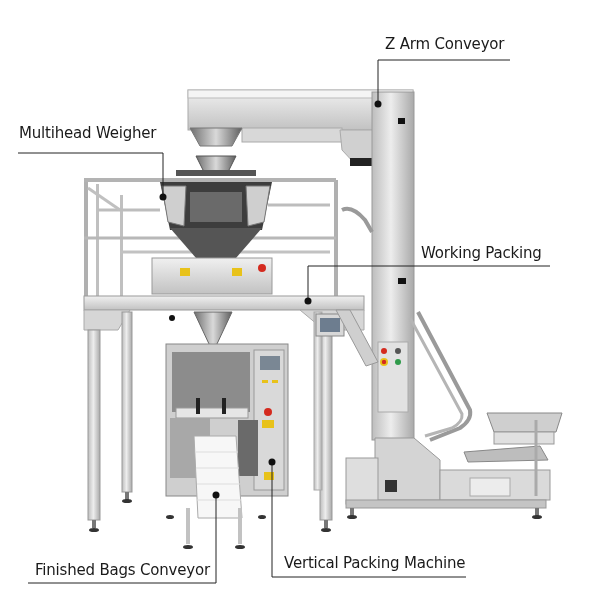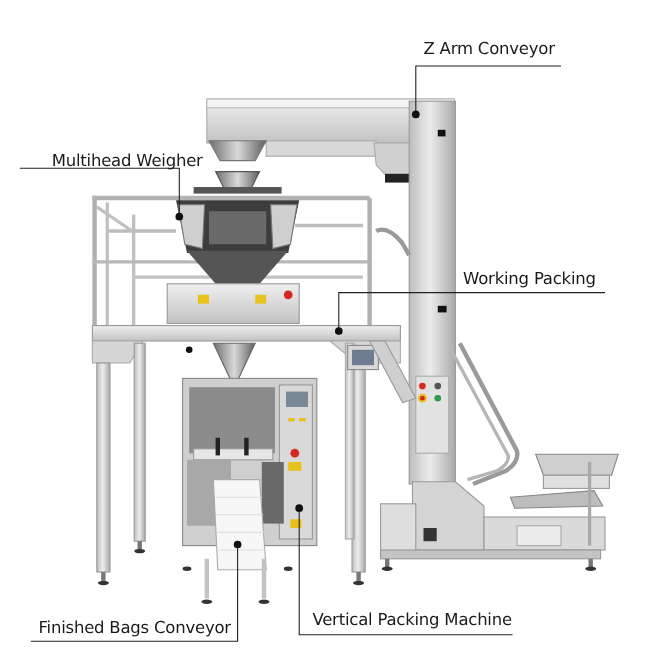--- a/index.html
+++ b/index.html
@@ -169,18 +169,18 @@
     <circle cx="378" cy="104" r="3.5"></circle>
     <circle cx="163" cy="197" r="3.5"></circle>
     <circle cx="308" cy="301" r="3.5"></circle>
     <circle cx="216" cy="495" r="3.5"></circle>
     <circle cx="272" cy="462" r="3.5"></circle>
     <circle cx="172" cy="318" r="3"></circle>
   </g>
 </svg>
 
 <div class="label" style="left:385px; top:35px;text-align:center;">Z Arm Conveyor</div>
-<div class="label" style="left:19px; top:137px;margin-left:28px;">Multihead Weigher</div>
+<div class="label" style="left:19px; top:124px;">Multihead Weigher</div>
 <div class="label" style="left:421px; top:244px;">Working Packing</div>
 <div class="label" style="left:284px; top:554px;">Vertical Packing Machine</div>
 <div class="label" style="left:35px; top:561px;">Finished Bags Conveyor</div>
 
 </div>
 
 </body></html>

